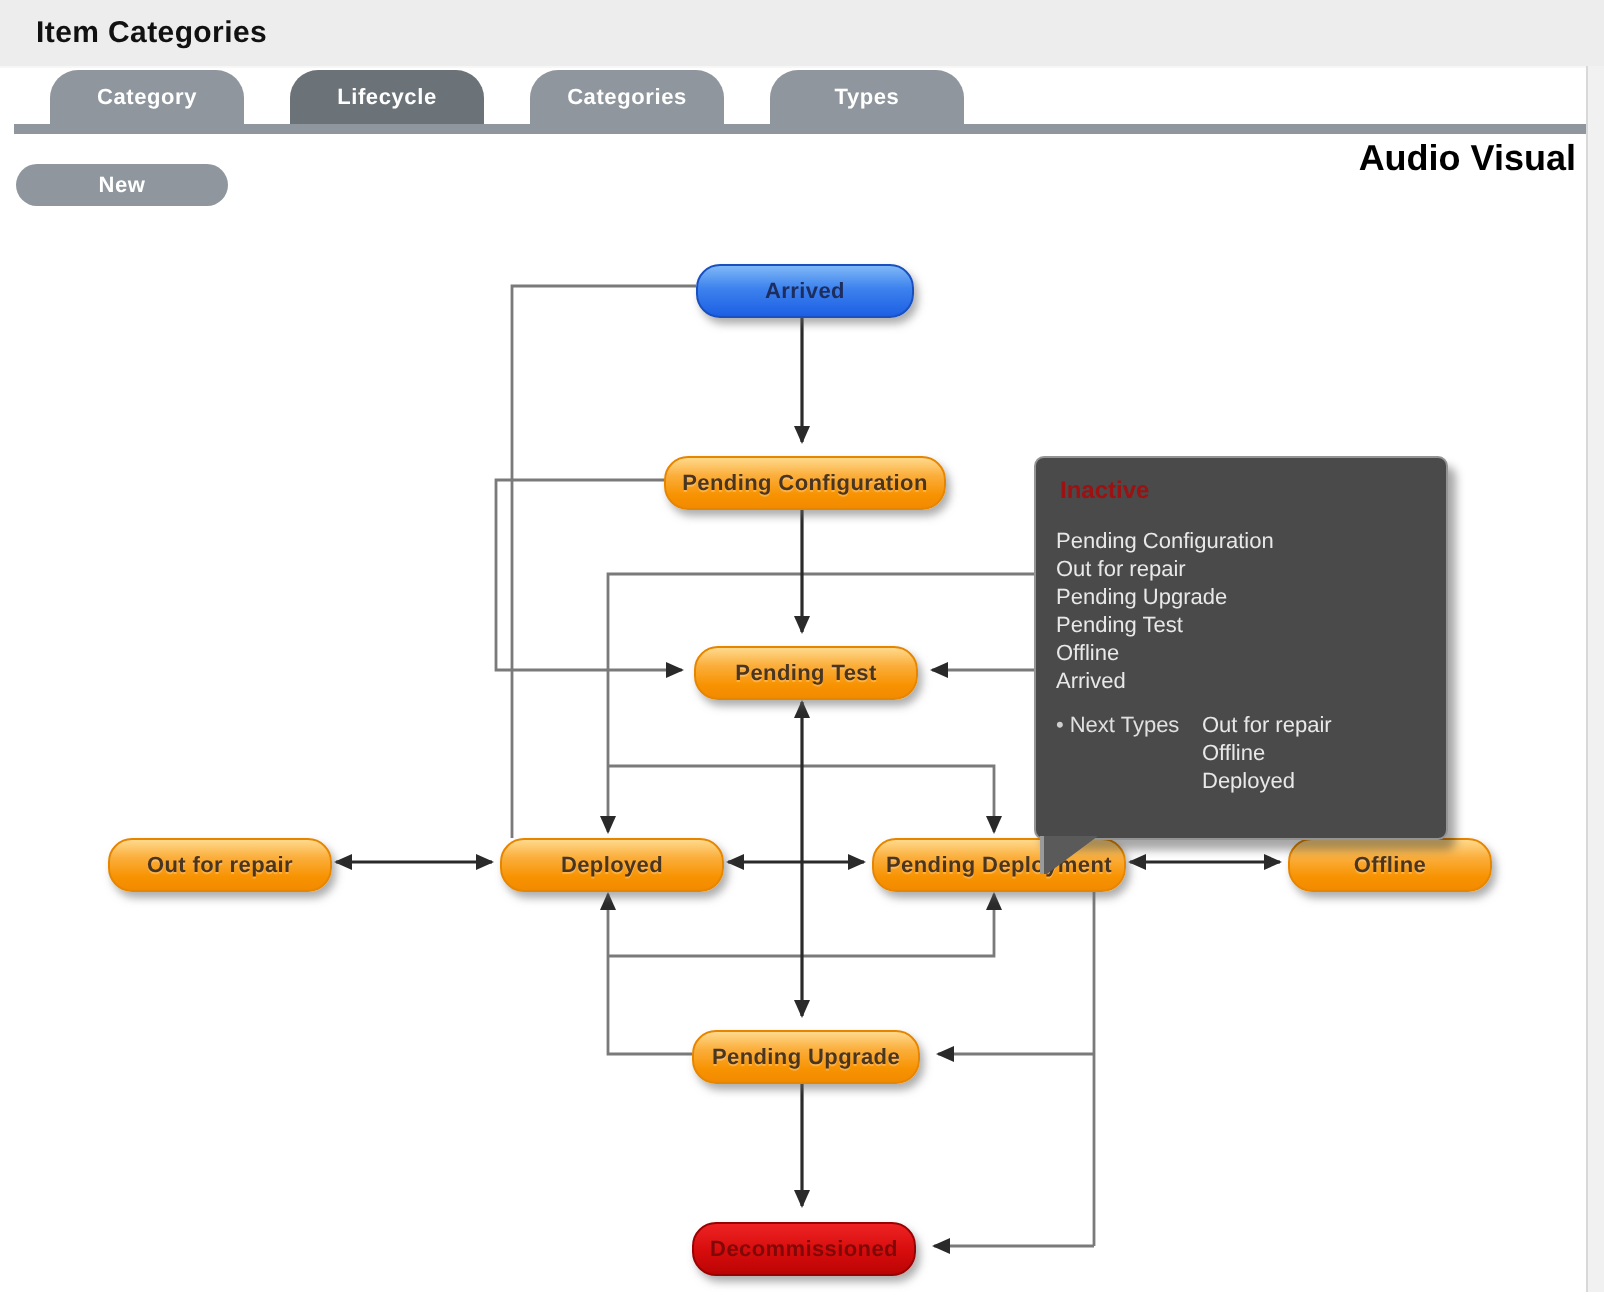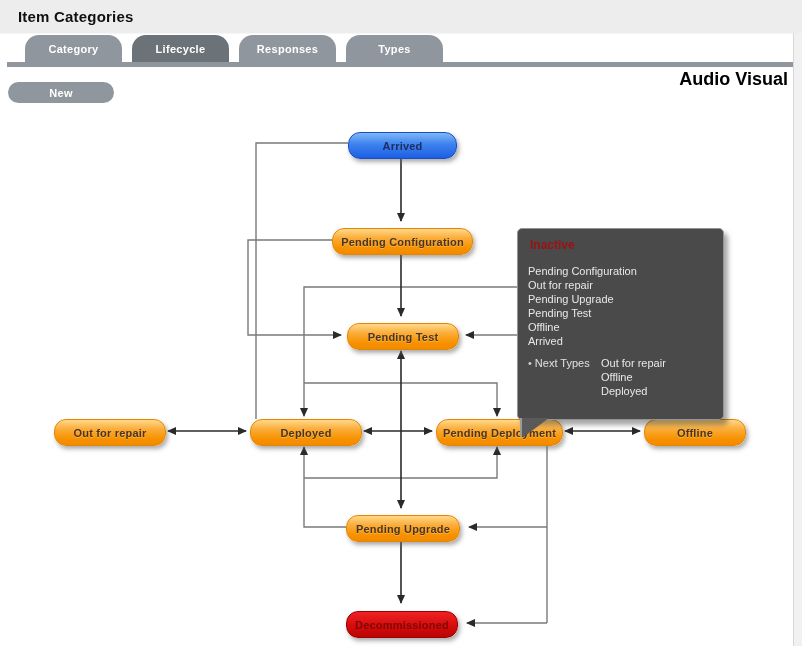--- a/index.html
+++ b/index.html
@@ -8,21 +8,21 @@
     font-family:"Liberation Sans",sans-serif;background:#ffffff;
   }
   
   .titlebar{
     position:absolute;left:0;top:0;width:802px;height:33px;
     background:#ededed;border-bottom:1px solid #f7f7f7;
     display:flex;align-items:center;
   }
   .titlebar span{font-size:15px;font-weight:bold;color:#111;padding-left:18px;letter-spacing:.2px;}
   
-  .tabs{position:absolute;left:25px;top:35px;height:27px;display:flex;gap:10px;}
+  .tabs{position:absolute;left:25px;top:35px;height:27px;display:flex;gap:23px;}
   .tab{
     width:97px;height:27px;background:#8f969d;border-radius:14px 14px 0 0;
     color:#fff;font-size:11px;font-weight:bold;letter-spacing:.3px;
     display:flex;align-items:center;justify-content:center;cursor:pointer;
   }
   .tab--active{background:#6b7278;}
   .tabline{position:absolute;left:7px;top:62px;width:788px;height:5px;background:#8f969d;}
   
   .newbtn{
     position:absolute;left:8px;top:82px;width:106px;height:21px;
@@ -85,21 +85,21 @@
 
 <div class="page">
 
   <div class="titlebar">
     <span>Item Categories</span>
   </div>
 
   <div class="tabs">
     <div class="tab">Category</div>
     <div class="tab tab--active">Lifecycle</div>
-    <div class="tab">Responses</div>
+    <div class="tab">Categories</div>
     <div class="tab">Types</div>
   </div>
   <div class="tabline"></div>
 
   <button class="newbtn">New</button>
   <span class="catname">Audio Visual</span>
 
   <svg class="wires" width="802" height="650" viewBox="0 0 802 650">
     <defs>
       <marker id="ah" markerUnits="userSpaceOnUse" markerWidth="9" markerHeight="8" refX="8" refY="4" orient="auto-start-reverse">

